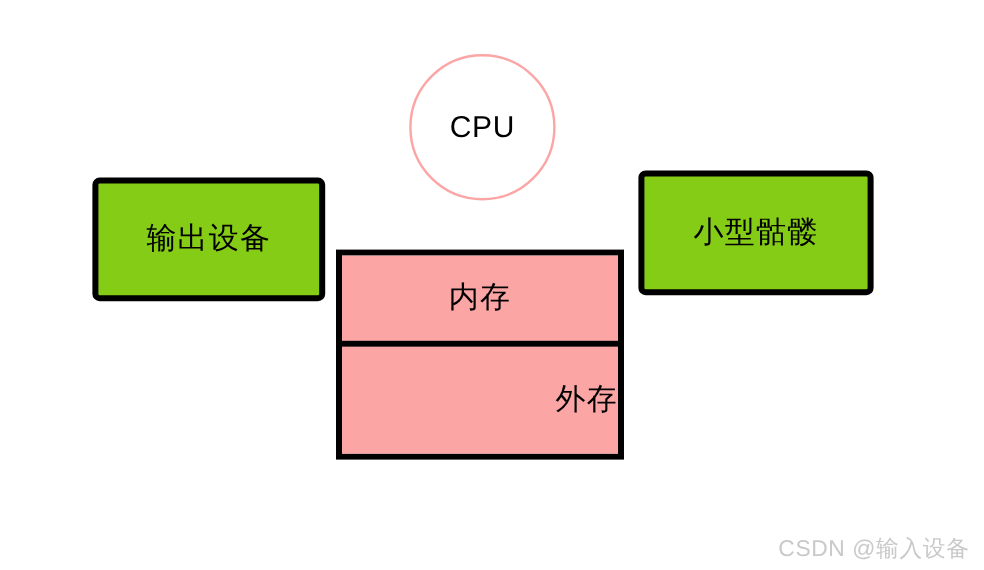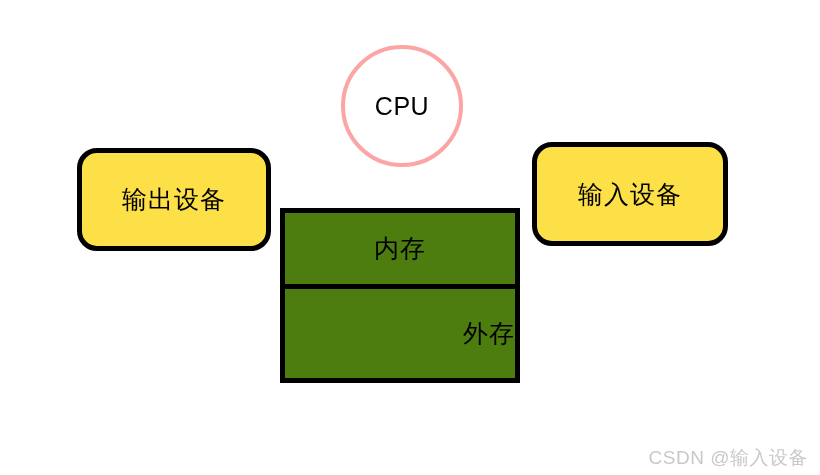--- a/index.html
+++ b/index.html
@@ -18,41 +18,41 @@
   }
 
   
   .cpu-node {
     position: absolute;
     left: 341px;
     top: 45px;
     width: 122px;
     height: 122px;
     box-sizing: border-box;
-    border: 4px solid #fca5a5;
+    border: 2px solid #fca5a5;
     border-radius: 50%;
     background: #ffffff;
     display: flex;
     align-items: center;
     justify-content: center;
   }
   .cpu-node .label {
     font-size: 25px;
     line-height: 1;
     letter-spacing: 0.5px;
     color: #000000;
   }
 
   
   .device-box {
     position: absolute;
     box-sizing: border-box;
     border: 5px solid #000000;
-    border-radius: 20px;
-    background: #fde047;
+    border-radius: 6px;
+    background: #84cc16;
     display: flex;
     align-items: center;
     justify-content: center;
   }
   .device-box .label {
     font-size: 25px;
     line-height: 1;
     letter-spacing: 1px;
     color: #000000;
   }
@@ -80,21 +80,21 @@
     border: 5px solid #000000;
     background: #ffffff;
     display: flex;
     flex-direction: column;
   }
   .memory-cell {
     box-sizing: border-box;
     display: flex;
     align-items: center;
     justify-content: center;
-    background: #4d7c0f;
+    background: #fca5a5;
   }
   .memory-cell .label {
     font-size: 25px;
     line-height: 1;
     letter-spacing: 1px;
     color: #000000;
   }
   #memory-internal {
     height: 76px;
     border-bottom: 5px solid #000000;
@@ -124,21 +124,21 @@
 
   <div class="cpu-node">
     <span class="label">CPU</span>
   </div>
 
   <div class="device-box" id="output-device">
     <span class="label">输出设备</span>
   </div>
 
   <div class="device-box" id="input-device">
-    <span class="label">输入设备</span>
+    <span class="label">小型骷髅</span>
   </div>
 
   <div class="memory-stack">
     <div class="memory-cell" id="memory-internal">
       <span class="label">内存</span>
     </div>
     <div class="memory-cell" id="memory-external">
       <span class="label">外存</span>
     </div>
   </div>

